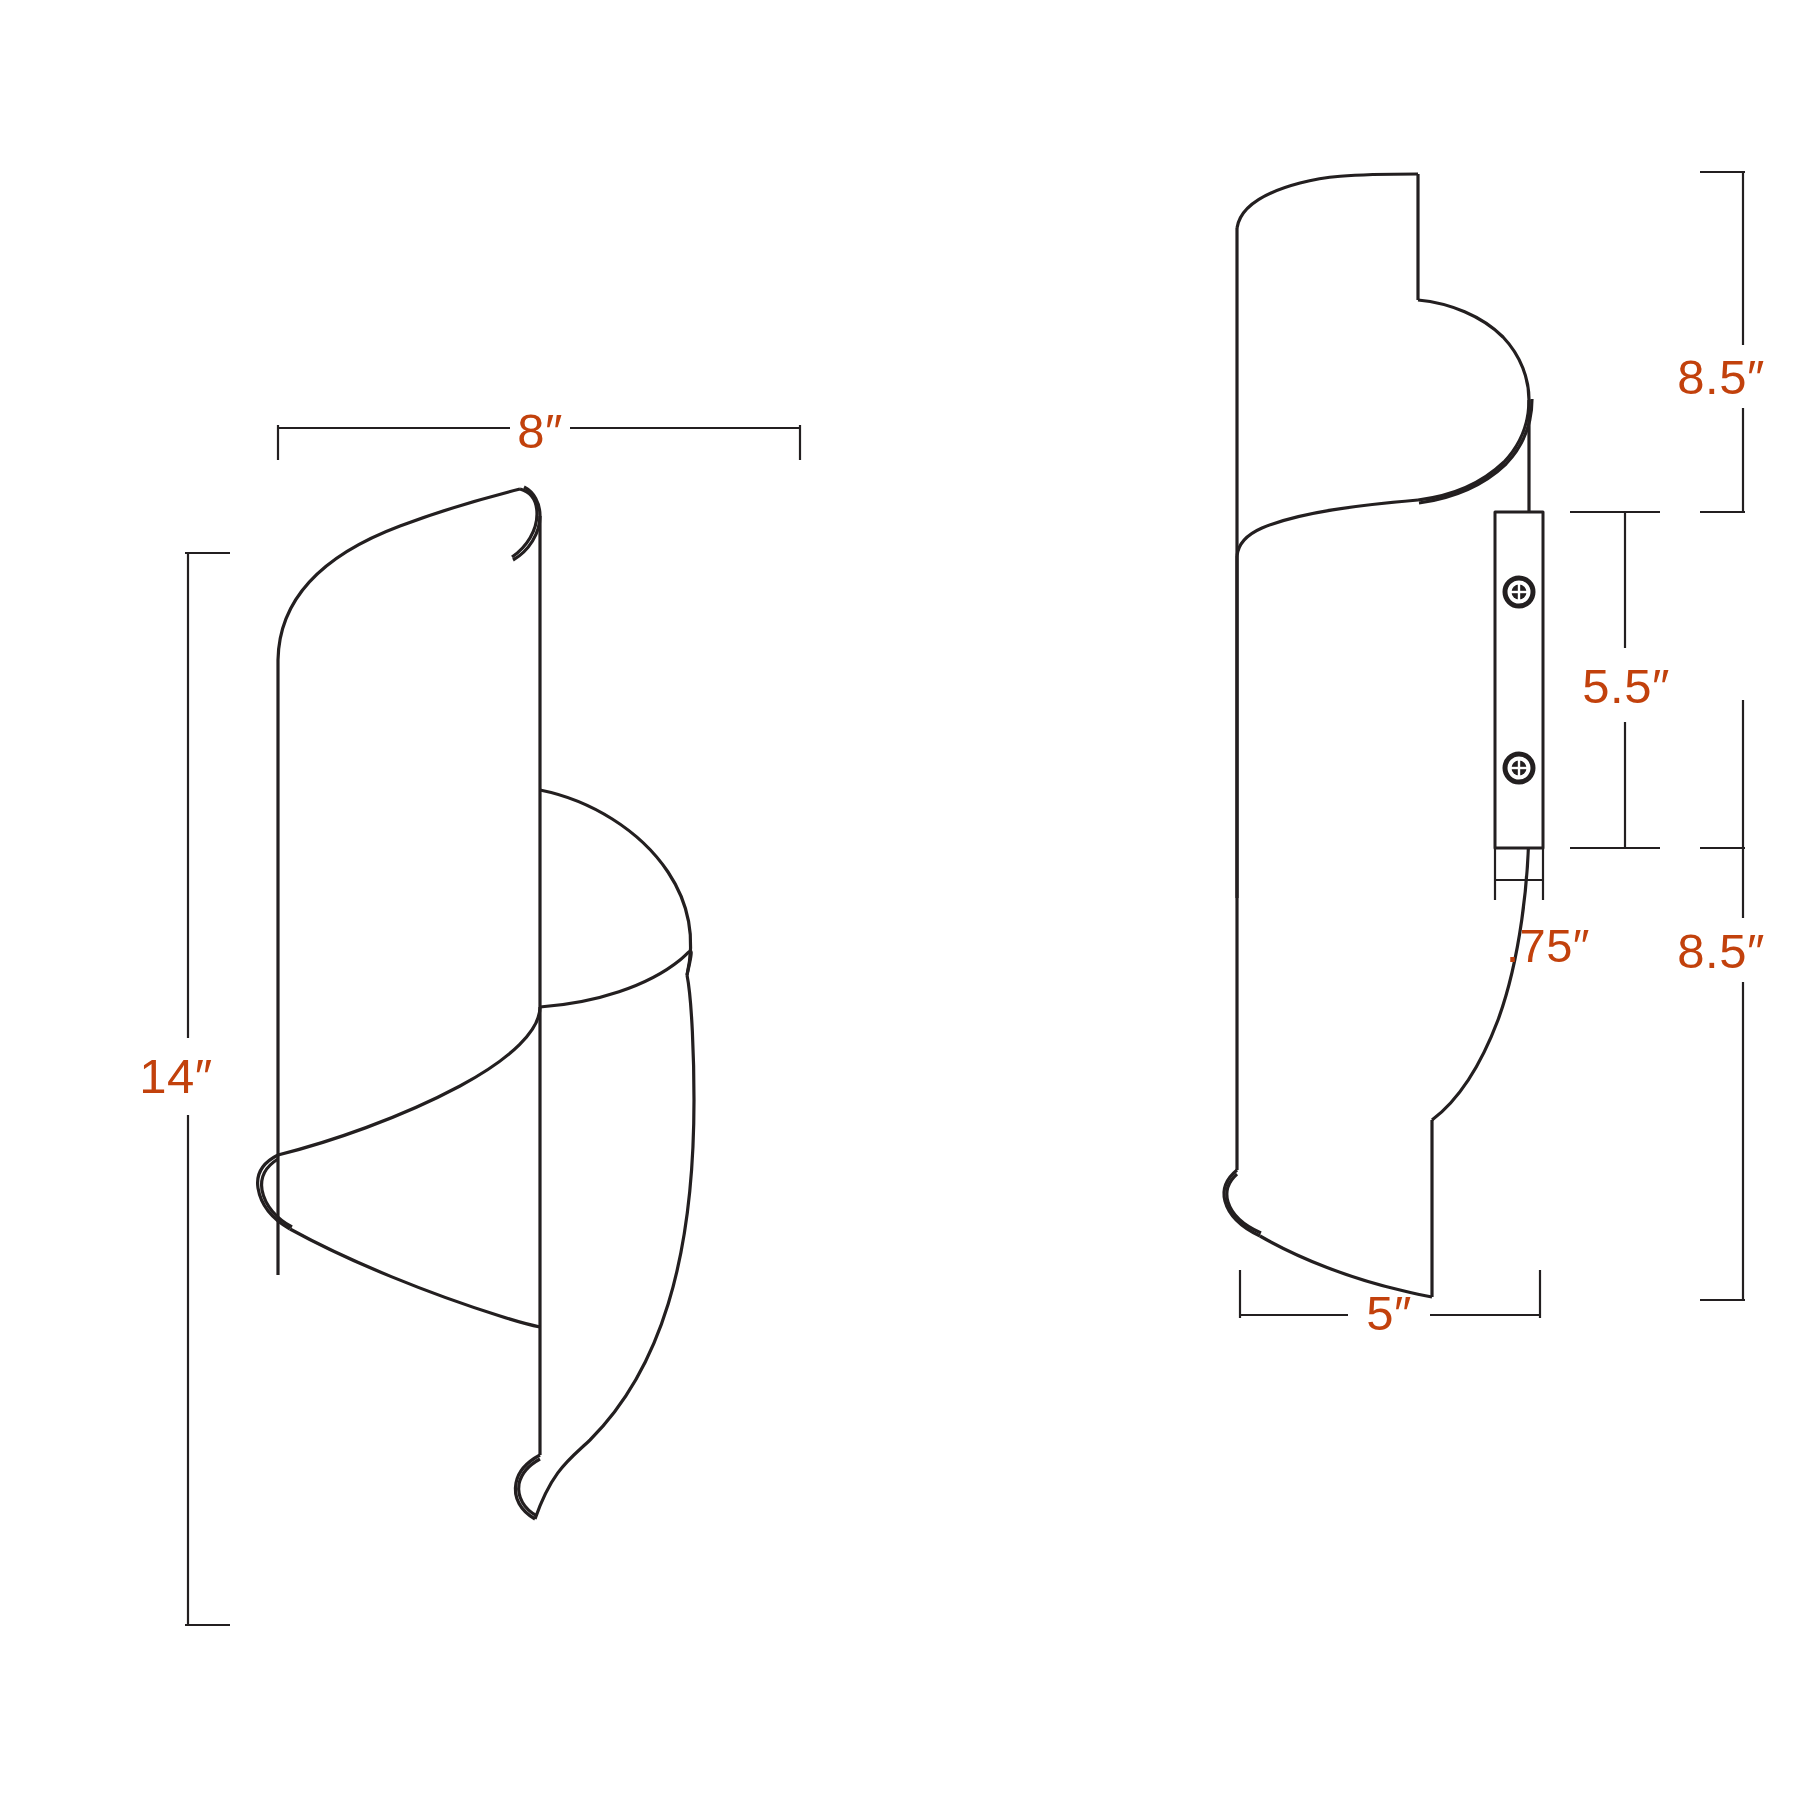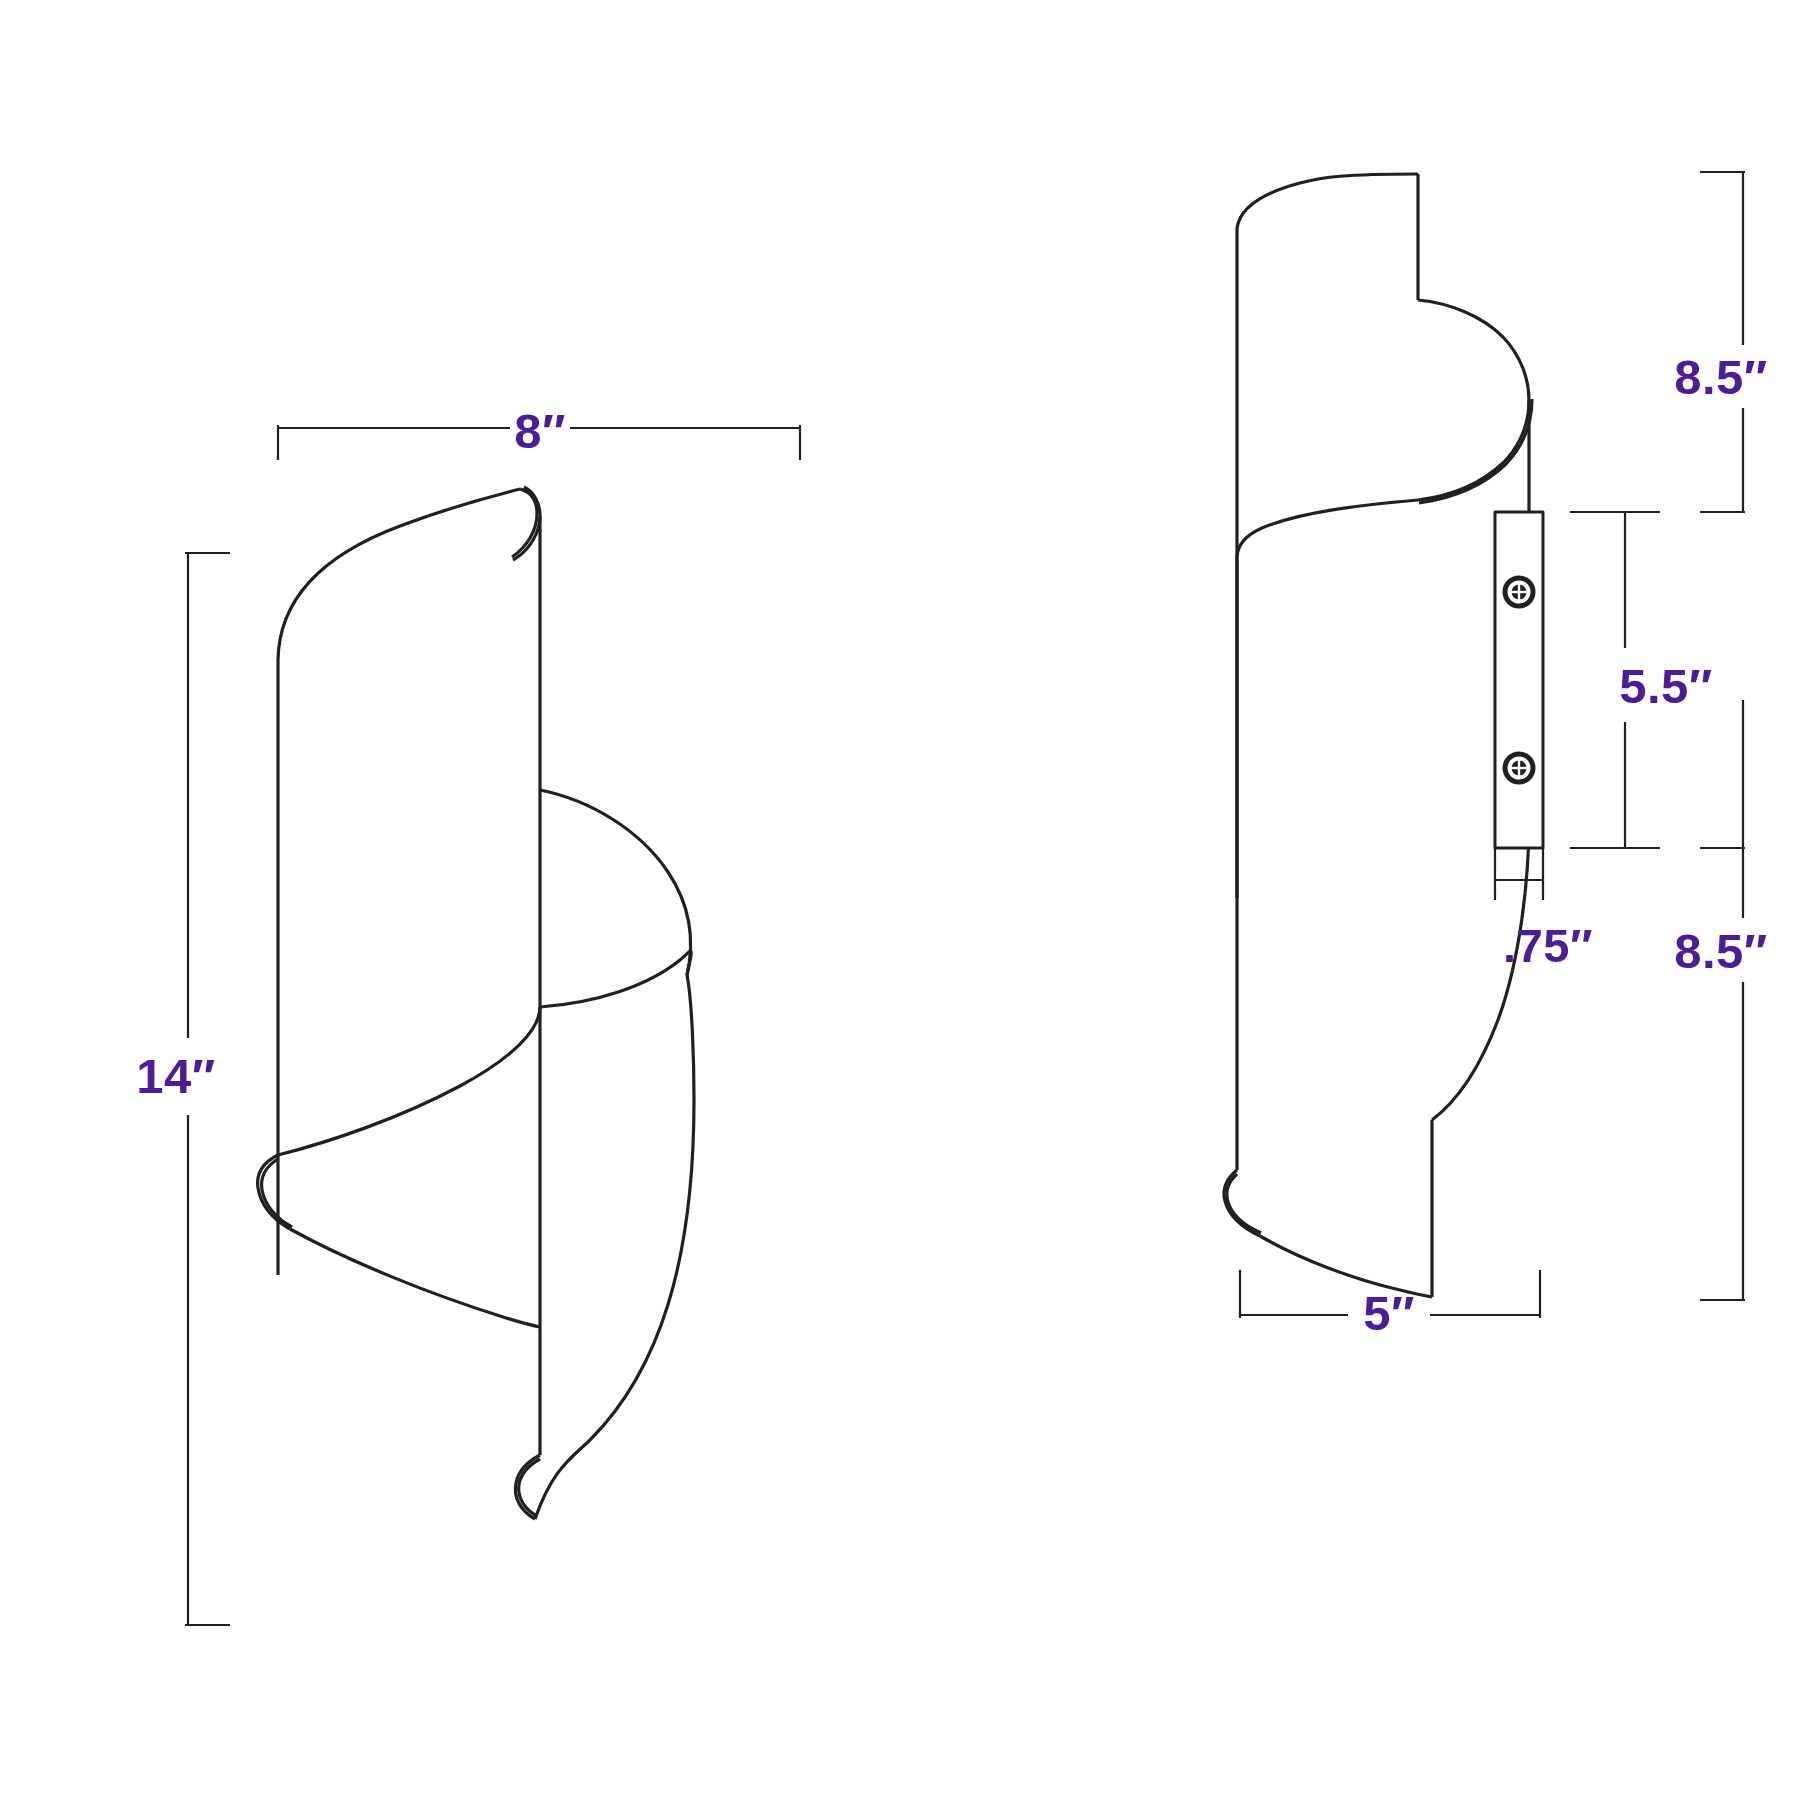--- a/index.html
+++ b/index.html
@@ -21,22 +21,22 @@
   #drawing {
     position: absolute;
     left: 0;
     top: 0;
     width: 1800px;
     height: 1800px;
   }
   .dim-label {
     position: absolute;
     font-family: "Liberation Sans", sans-serif;
-    color: #4c1d95;
-    font-weight: 700;
+    color: #c2410c;
+    font-weight: 400;
     white-space: nowrap;
     letter-spacing: 0.5px;
   }
   .dim-label.big {
     font-size: 49px;
   }
   .dim-label.mid {
     font-size: 47px;
   }
   
@@ -177,21 +177,21 @@
 
     </g>
   </svg>
 
   <div class="dim-label big lbl-center" style="left:540px; top:431px;">8″</div>
 
   <div class="dim-label big lbl-center" style="left:176px; top:1076px;">14″</div>
 
   <div class="dim-label big lbl-center" style="left:1721px; top:377px;">8.5″</div>
 
-  <div class="dim-label big lbl-center" style="left:1626px; top:686px;margin-left:40px;">5.5″</div>
+  <div class="dim-label big lbl-center" style="left:1626px; top:686px;">5.5″</div>
 
   <div class="dim-label big lbl-center" style="left:1721px; top:951px;">8.5″</div>
 
   <div class="dim-label mid lbl-center" style="left:1548px; top:945px;">.75″</div>
 
   <div class="dim-label big lbl-center" style="left:1389px; top:1313px;">5″</div>
 
 </div>
 
 </body></html>

